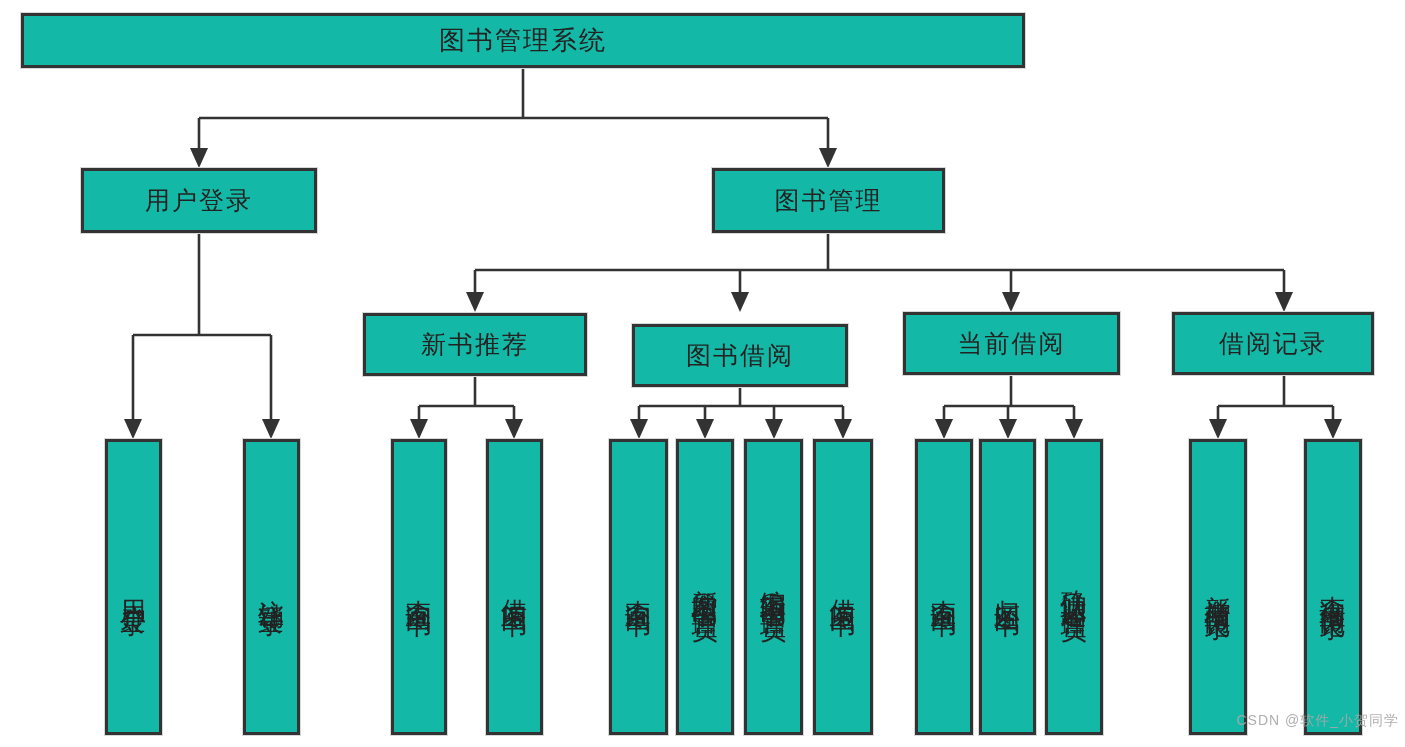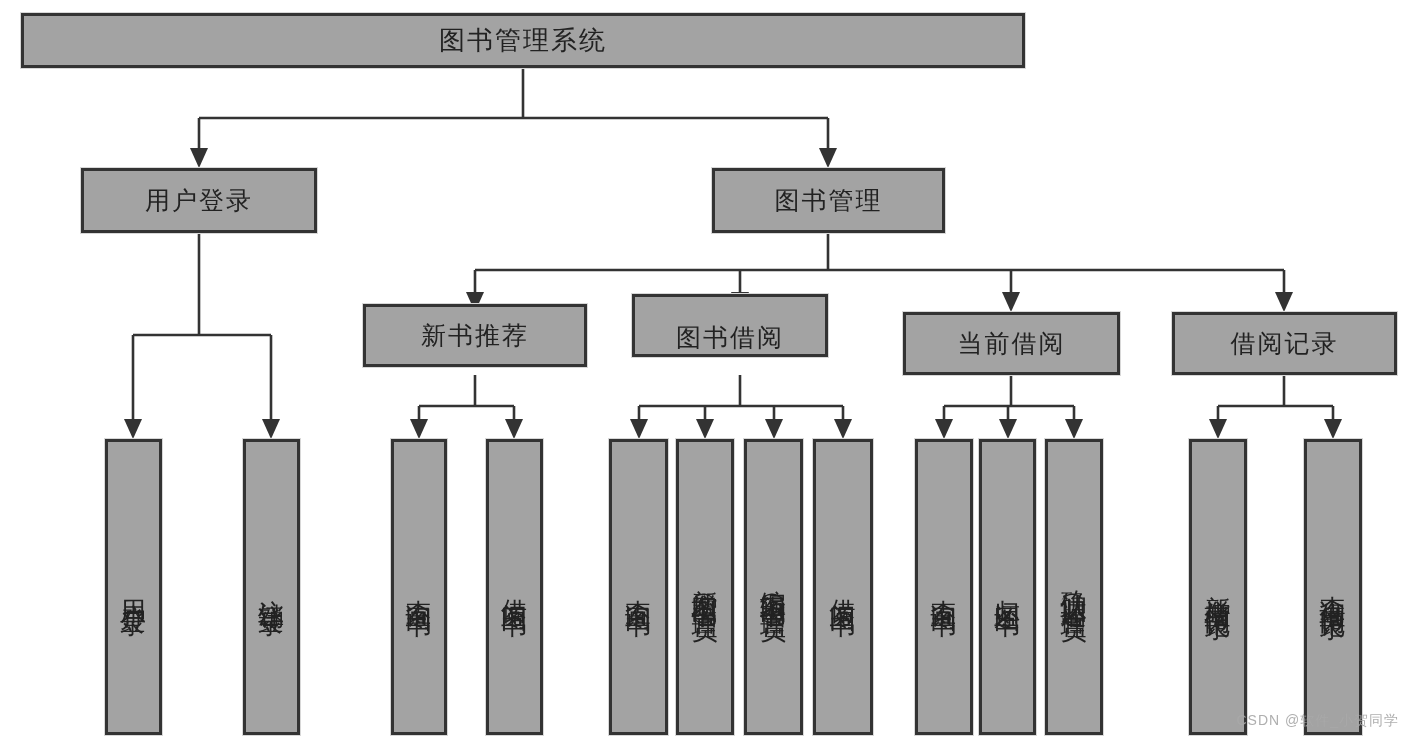--- a/index.html
+++ b/index.html
@@ -13,21 +13,21 @@
     overflow: hidden;
   }
   .connectors {
     position: absolute;
     left: 0; top: 0;
     width: 1405px; height: 747px;
   }
   .node {
     position: absolute;
     box-sizing: border-box;
-    background: #a3a3a3;
+    background: #14b8a6;
     border: 3px solid #333333;
     display: flex;
     align-items: center;
     justify-content: center;
     box-shadow: 0 0 0 1px #d8d8d8;
   }
   .node.h span {
     font-size: 25px;
     letter-spacing: 2px;
     white-space: nowrap;
@@ -131,30 +131,30 @@
     <span>图书管理系统</span>
   </div>
 
   <div class="node h" style="left:81px; top:168px; width:236px; height:65px;">
     <span>用户登录</span>
   </div>
   <div class="node h" style="left:712px; top:168px; width:233px; height:65px;align-items:center;">
     <span>图书管理</span>
   </div>
 
-  <div class="node h" style="left:363px; top:304px; width:224px; height:63px;">
+  <div class="node h" style="left:363px; top:313px; width:224px; height:63px;">
     <span>新书推荐</span>
   </div>
-  <div class="node h" style="left:632px; top:294px; width:196px; height:63px;align-items:flex-end;">
+  <div class="node h" style="left:632px; top:324px; width:216px; height:63px;">
     <span>图书借阅</span>
   </div>
   <div class="node h" style="left:903px; top:312px; width:217px; height:63px;">
     <span>当前借阅</span>
   </div>
-  <div class="node h" style="left:1172px; top:312px; width:225px; height:63px;">
+  <div class="node h" style="left:1172px; top:312px; width:202px; height:63px;">
     <span>借阅记录</span>
   </div>
 
   <div class="node v" style="left:105px; top:439px; width:57px; height:296px;">
     <span>用户登录</span>
   </div>
   <div class="node v" style="left:243px; top:439px; width:57px; height:296px;">
     <span>注销登录</span>
   </div>
 

